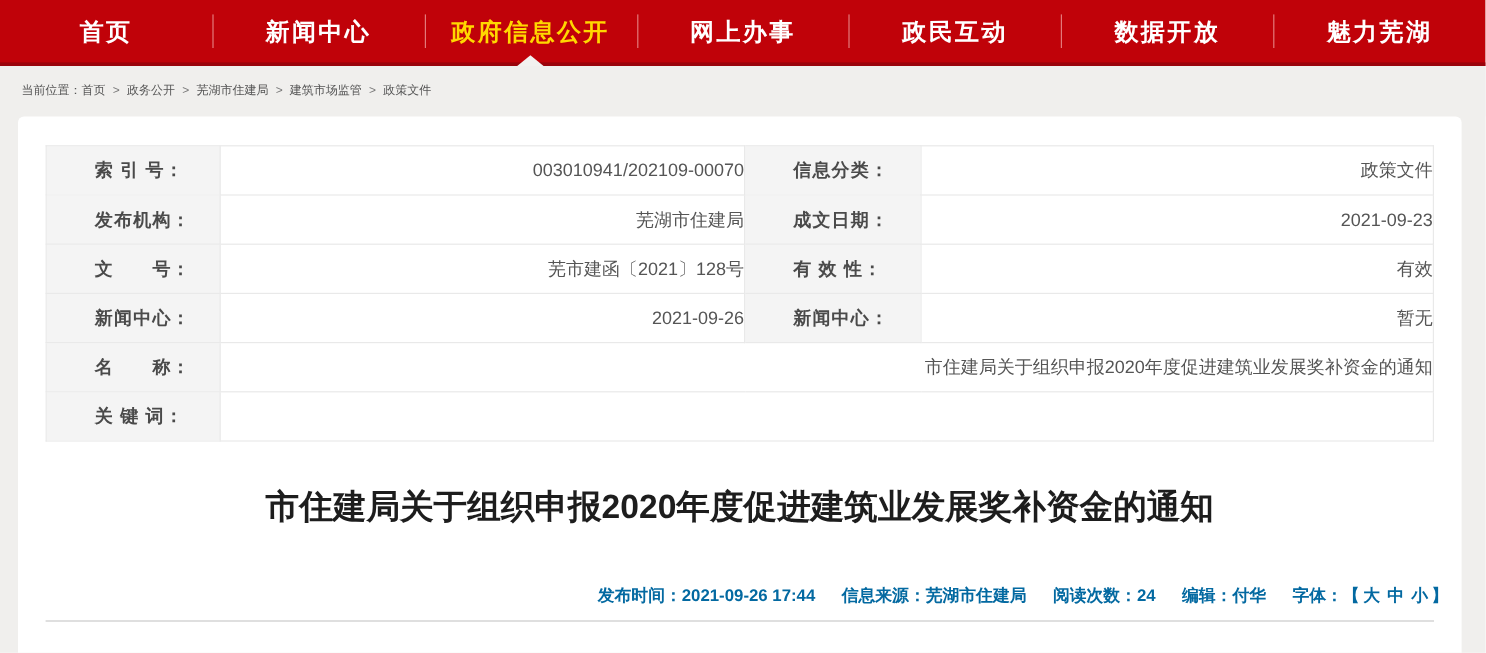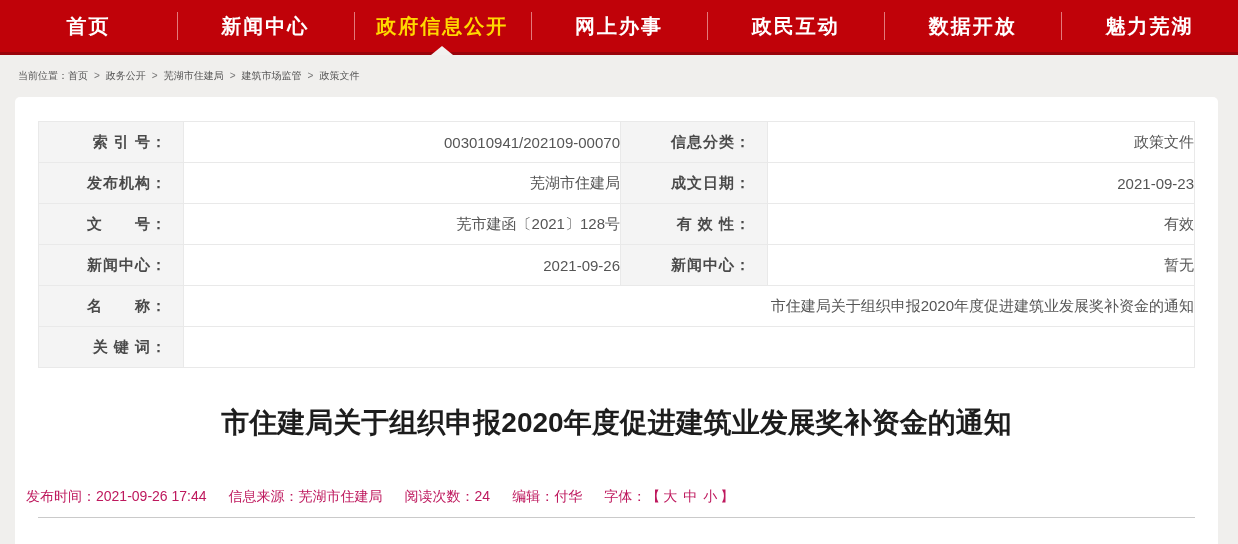--- a/index.html
+++ b/index.html
@@ -83,45 +83,46 @@
   table.meta td {
     border: 1px solid #e9e9e9;
     height: 41px;
     overflow: hidden;
     white-space: nowrap;
   }
   td.lbl {
     background: #f4f4f4;
     font-weight: bold;
     color: #4a4a4a;
-    text-align: right;
     padding-right: 16px;
     letter-spacing: 1px;
+    padding-left: 40px;
   }
   td.val {
     color: #555555;
     padding-left: 30px;
     text-align: right;
   }
 
   
   .article-title {
     margin: 36px 60px 0;
     text-align: center;
     font-size: 28px;
     line-height: 38px;
     font-weight: bold;
     color: #1d1d1d;
   }
   .pubinfo {
     margin-top: 46px;
-    text-align: left;
+    text-align: right;
     font-size: 14px;
-    color: #be185d;
+    color: #0369a1;
     white-space: nowrap;
+    font-weight: bold;
   }
   .pubinfo .seg { margin: 0 11px; }
   .font-size-link { cursor: pointer; margin: 0 3px; }
   .divider {
     margin: 11px 23px 0;
     border-top: 1px solid #cacaca;
     height: 28px;
   }
 </style>
 </head>

